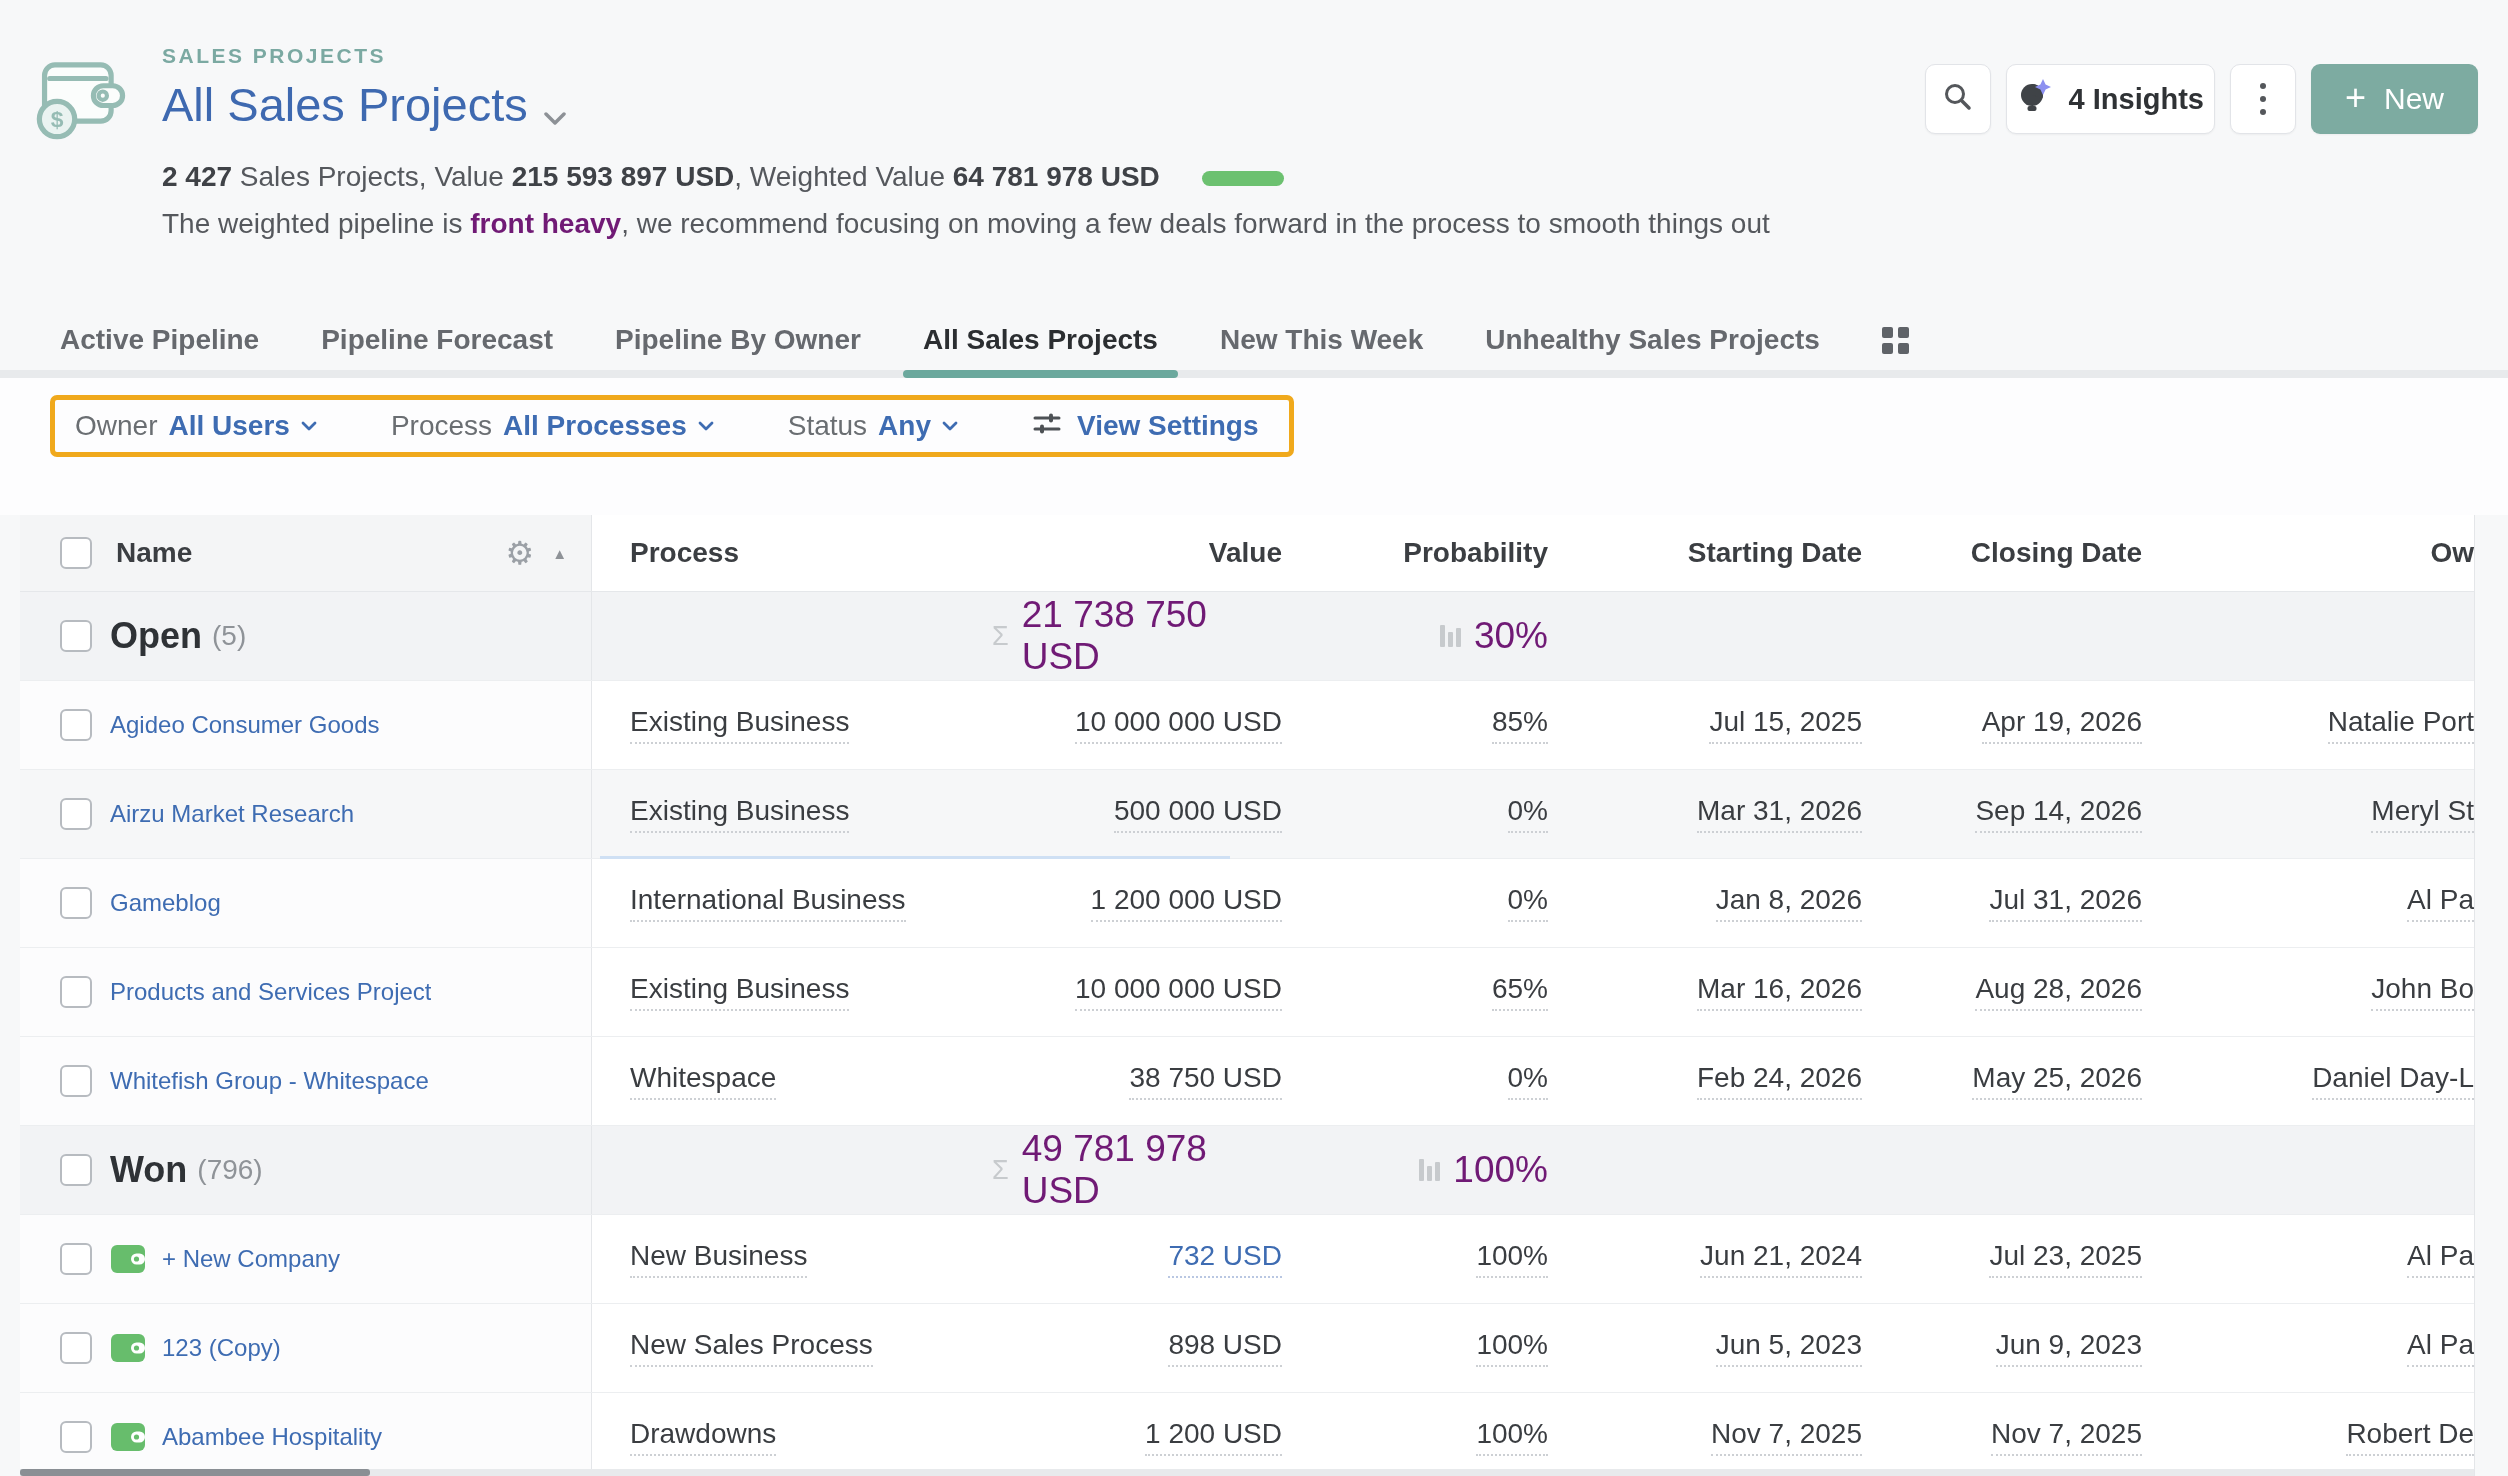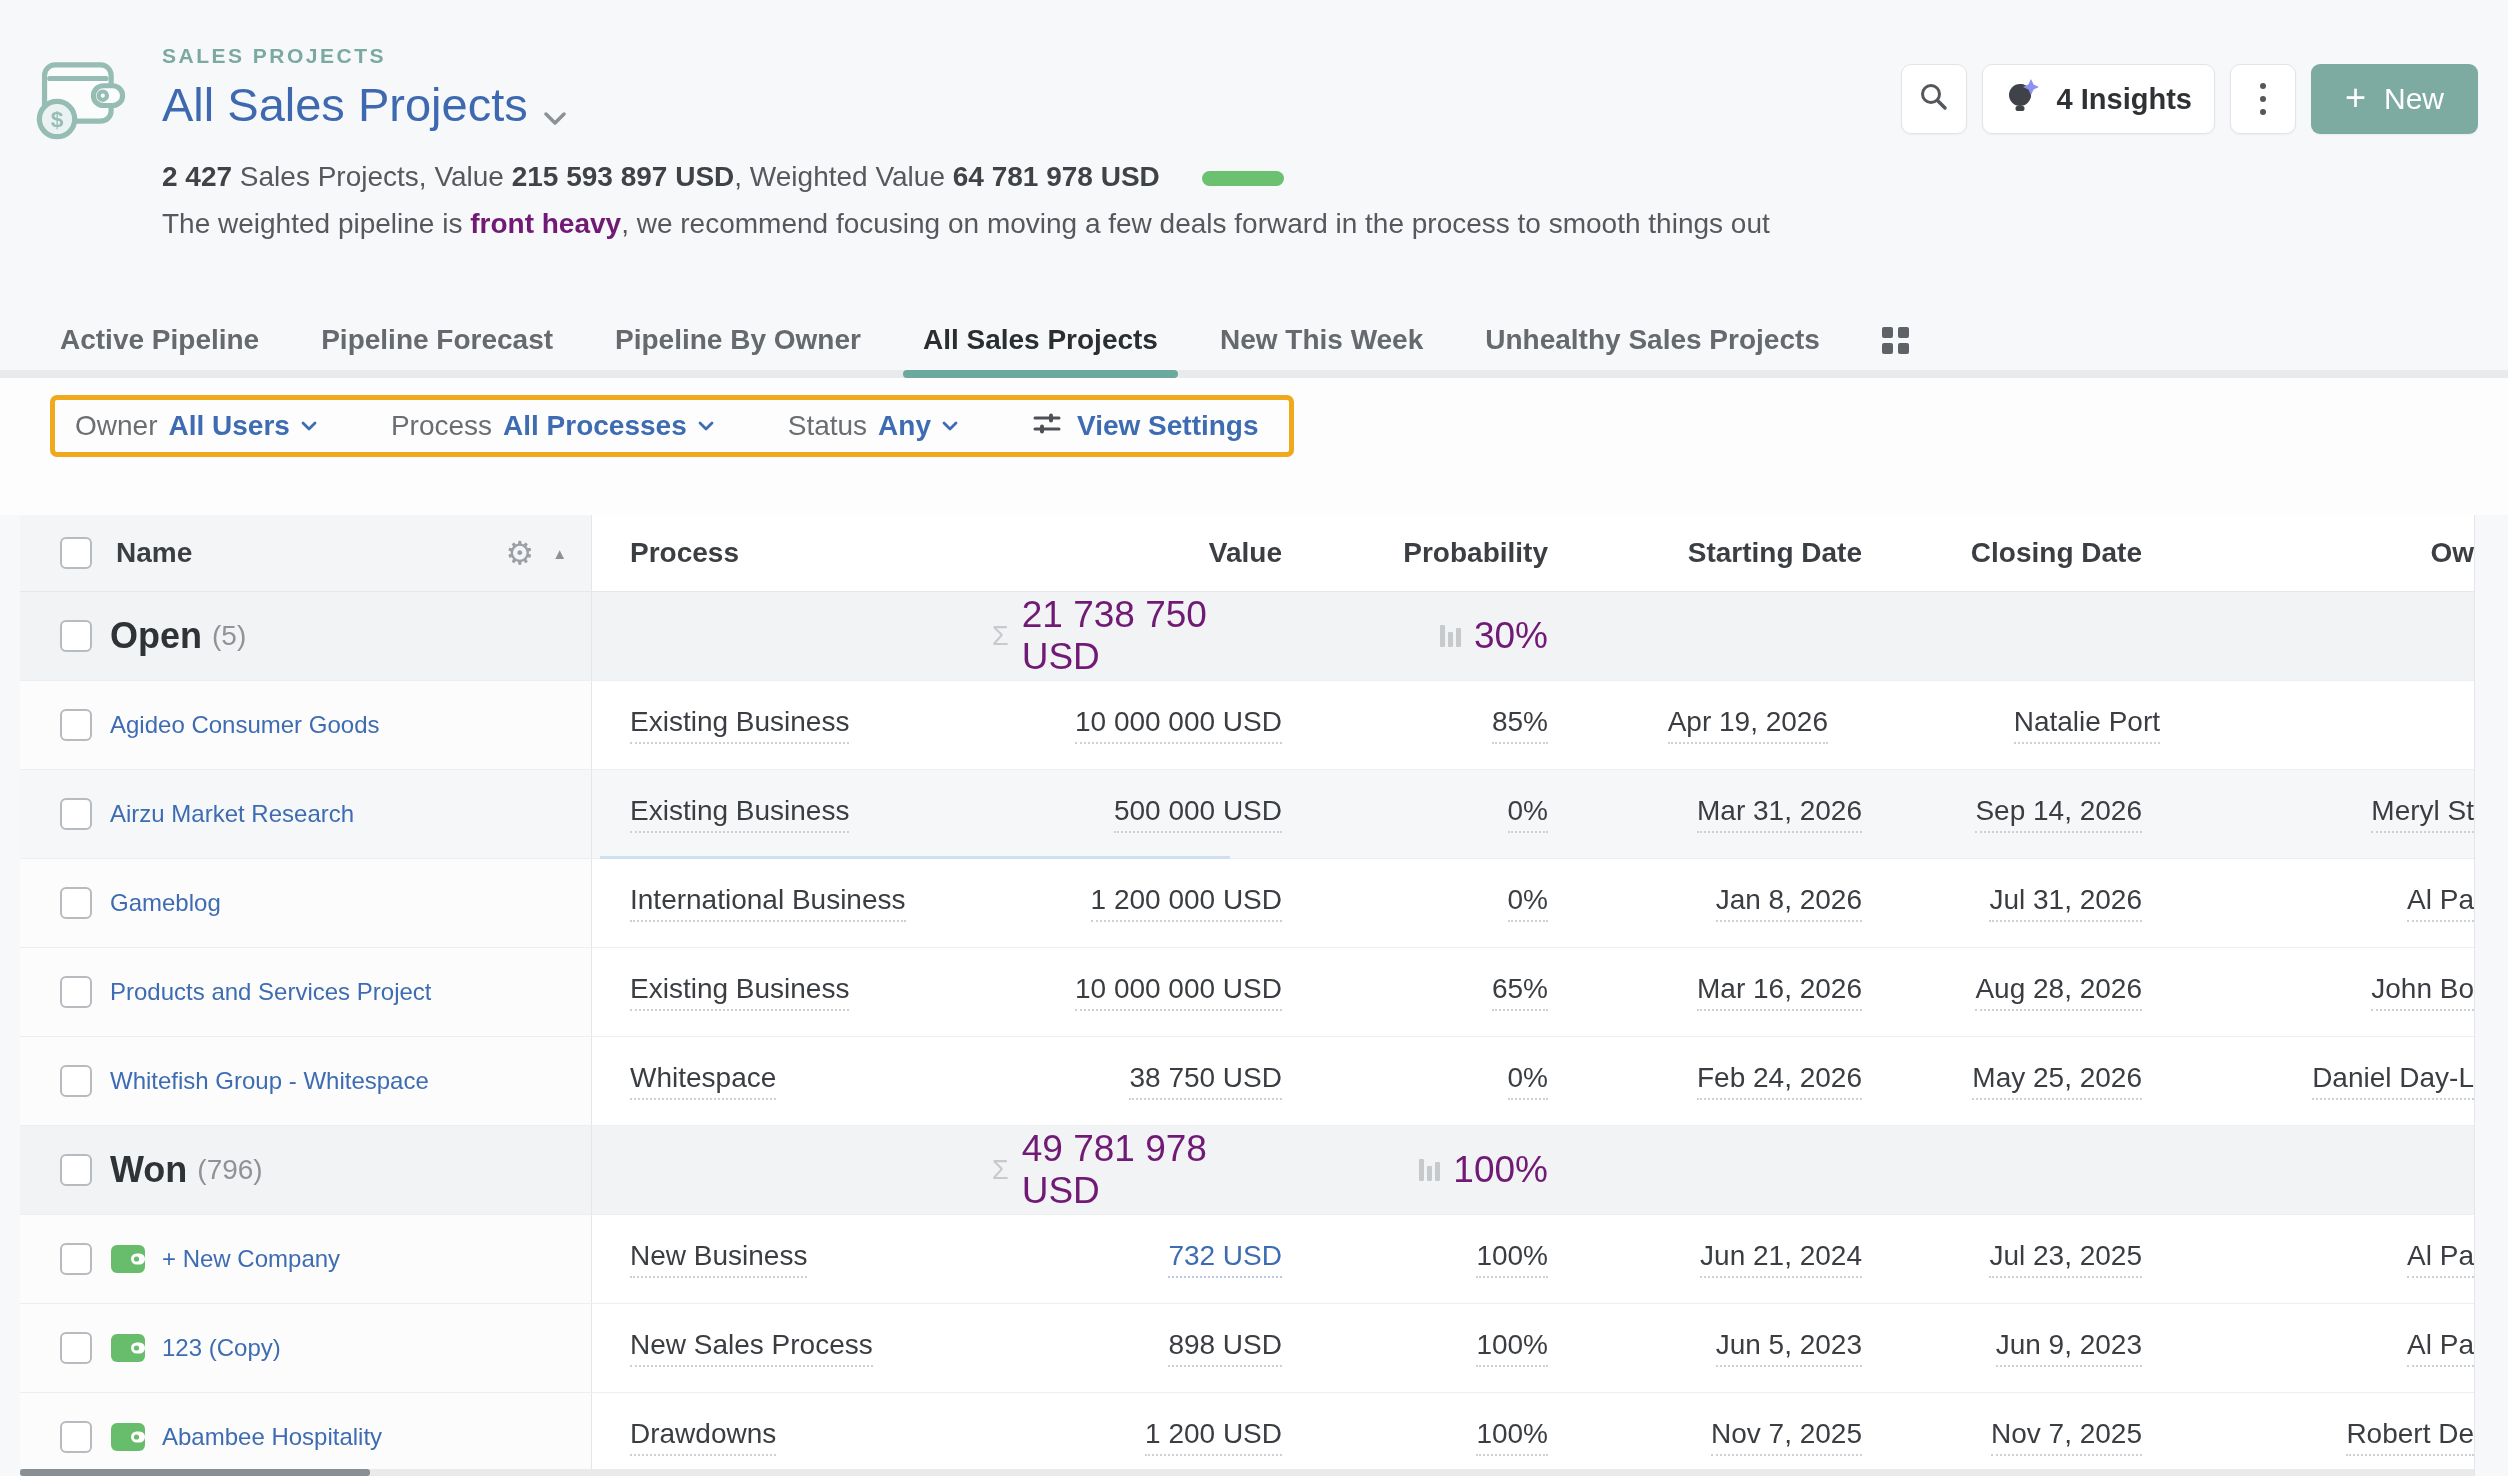--- a/index.html
+++ b/index.html
@@ -16,21 +16,21 @@
   .stats-line{margin-top:24px;font-size:28px;color:#55585D;}
   .stats-line b{color:#3F4247;}
   .pill{display:inline-block;width:82px;height:15px;border-radius:8px;background:#6CC170;margin-left:42px;vertical-align:middle;}
   .reco-line{margin-top:15px;font-size:28px;color:#55585D;}
   .reco-line b{color:#701a75;}
 
   .actions{position:absolute;top:28px;right:0;display:flex;gap:15px;align-items:center;}
   .btn{height:70px;background:#fff;border:1px solid #E2E4E8;border-radius:10px;display:flex;
        align-items:center;justify-content:center;box-shadow:0 1px 2px rgba(40,44,48,.05);cursor:pointer;box-sizing:border-box;}
   .icon-btn{width:66px;}
-  .insights-btn{padding:0 22px;gap:16px;font-size:29px;font-weight:600;color:#2F3235;}
+  .insights-btn{padding:0 10px;gap:16px;font-size:29px;font-weight:600;color:#2F3235;}
   .kebab{display:flex;flex-direction:column;gap:7px;}
   .kebab i{width:6px;height:6px;border-radius:50%;background:#54575B;}
   .new-btn{background:#7DABA1;border:none;color:#fff;padding:0 34px;gap:18px;font-size:30px;border-radius:9px;height:70px;}
   .plus-glyph{font-size:36px;line-height:1;margin-top:-3px;}
 
   
   .tabs{position:absolute;top:324px;left:60px;right:0;display:flex;gap:62px;align-items:center;
         font-size:28px;font-weight:600;color:#66696E;}
   .tab{position:relative;cursor:pointer;white-space:nowrap;}
   .tab.active{color:#2B2E31;font-weight:700;}
@@ -268,20 +268,23 @@
     <div class="scroll-cols">
       <div class="cell c-process">
               <span class="edit">Existing Business</span>
             </div>
       <div class="cell c-value">
               <span class="edit val">10 000 000 USD</span>
             </div>
       <div class="cell c-prob">
               <span class="edit">85%</span>
             </div>
+      <div class="cell c-start">
+              <span class="edit">Jul 15, 2025</span>
+            </div>
       <div class="cell c-close">
               <span class="edit">Apr 19, 2026</span>
             </div>
       <div class="cell c-owner">
               <span class="edit">Natalie Port</span>
             </div>
     </div>
 
   </div>
         <div class="row item hovered">

